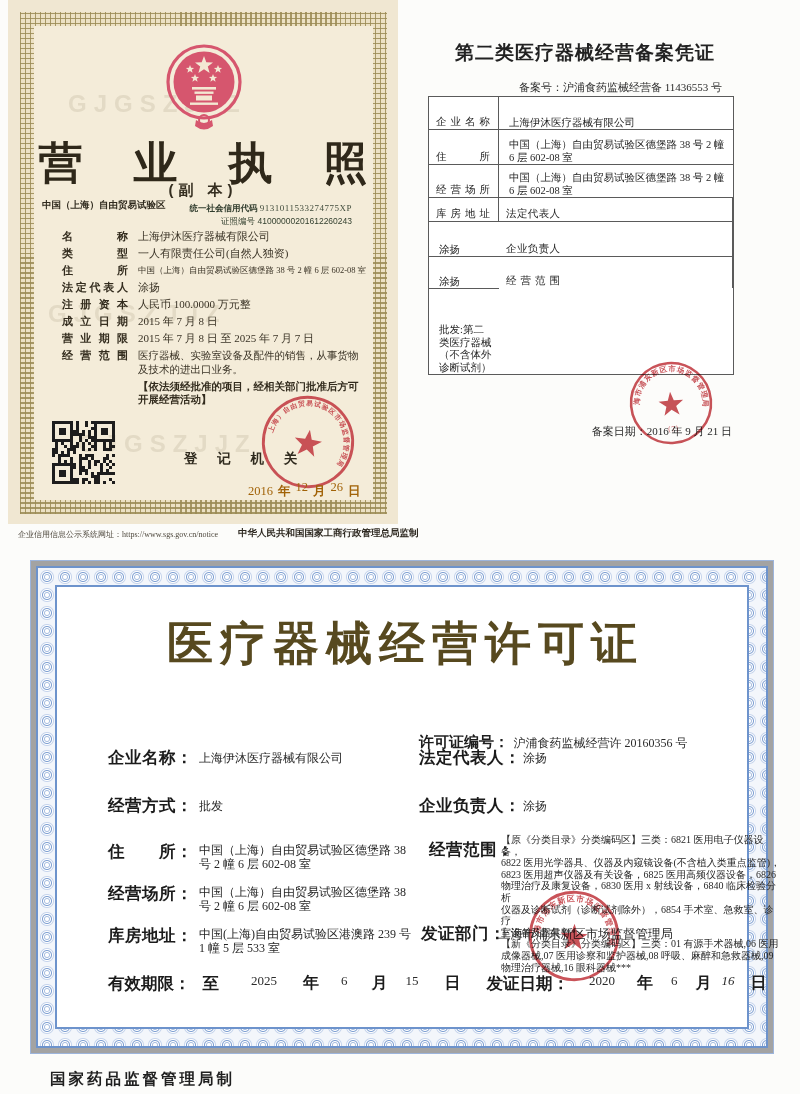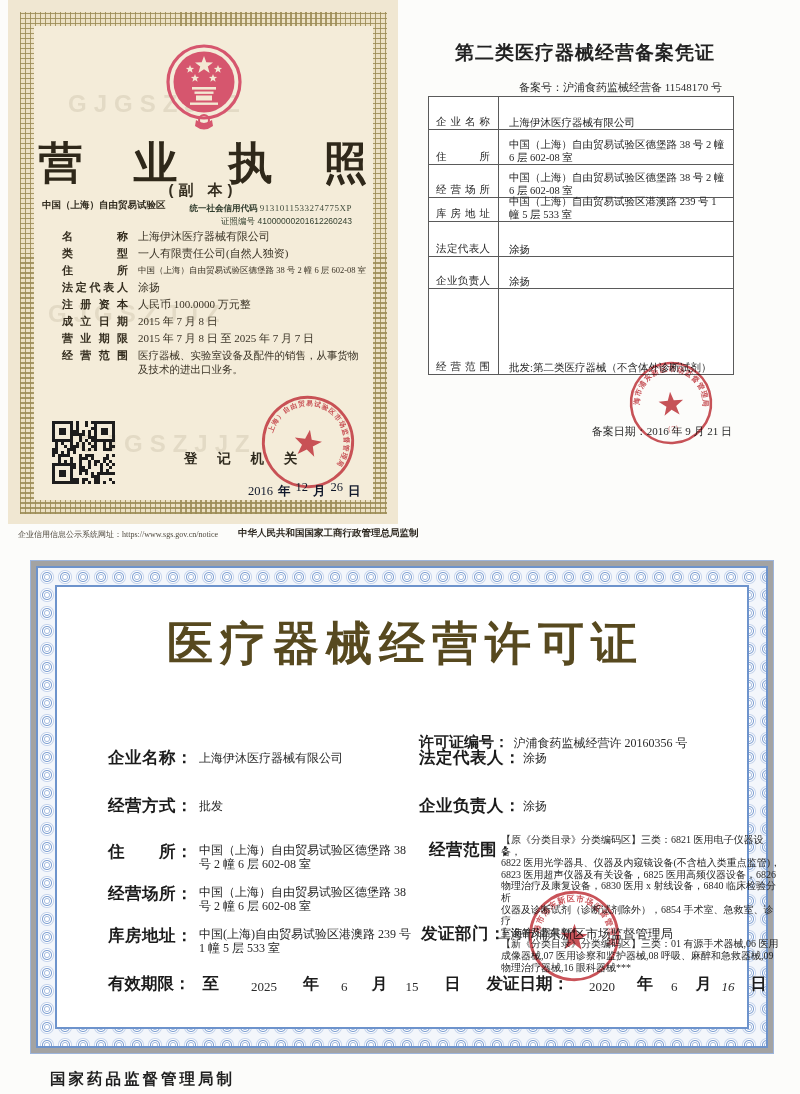--- a/index.html
+++ b/index.html
@@ -32,21 +32,21 @@
   .jlabel{display:inline-block;width:66px;flex:0 0 66px;text-align:justify;text-align-last:justify;
     font-family:"Liberation Serif","DejaVu Serif",serif;font-weight:bold;color:#332c1e;}
   .lic-val{font-family:"Liberation Serif","DejaVu Serif",serif;color:#3a3326;}
   .lic-val.small{font-size:8.5px;line-height:13px;}
   .lic-val.scope{font-size:10.5px;width:226px;}
   .lic-note{font-family:"Liberation Serif","DejaVu Serif",serif;font-weight:bold;font-size:10.5px;
     margin-left:76px;width:228px;color:#332c1e;line-height:13px;margin-top:1px;}
   #qr-box{position:absolute;left:44px;top:421px;width:63px;height:63px;}
   .registrar{position:absolute;left:176px;top:450px;font-family:Liberation Sans, sans-serif;
     font-weight:bold;font-size:13.5px;letter-spacing:8px;color:#2f2a1e;}
-  .lic-date{position:absolute;left:240px;top:483px;font-size:12.5px;color:#0f172a;white-space:nowrap;}
+  .lic-date{position:absolute;left:240px;top:483px;font-size:12.5px;color:#a16207;white-space:nowrap;}
   .d-num{font-family:"Liberation Serif","DejaVu Serif",serif;}
   .d-unit{font-weight:bold;margin:0 5px;}
   .raise{position:relative;top:-4px;}
   .lic-foot-l{position:absolute;left:18px;top:529px;font-size:8px;color:#4d473c;}
   .lic-foot-r{position:absolute;left:238px;top:527px;font-size:9.5px;font-weight:bold;
     font-family:"Liberation Serif","DejaVu Serif",serif;color:#2c271f;}
 
   
   .seal{mix-blend-mode:multiply;opacity:.88;}
 
@@ -78,21 +78,21 @@
   .permit-title{position:absolute;left:0;top:52px;width:100%;text-align:center;
     font-weight:bold;font-size:46px;letter-spacing:7px;text-indent:7px;color:#57491f;}
   .permit-no{position:absolute;left:388px;top:172px;white-space:nowrap;}
   .permit-no .lab{font-weight:bold;font-size:15px;color:#1e1e1e;}
   .permit-no .val{font-family:"Liberation Serif","DejaVu Serif",serif;font-size:12px;color:#2b2b2b;}
   .p-lab{position:absolute;font-weight:bold;font-size:16.5px;letter-spacing:.5px;color:#1b1b1b;white-space:nowrap;}
   .p-val{position:absolute;font-family:"Liberation Serif","DejaVu Serif",serif;font-size:12px;
     color:#262626;line-height:13.5px;}
   .p-scope{position:absolute;left:470px;top:273px;width:280px;
     font-family:"Liberation Serif","DejaVu Serif",serif;font-size:10px;line-height:11.6px;color:#262626;}
-  .p-bottom{position:absolute;left:77px;top:412px;right:30px;display:flex;align-items:flex-end;white-space:nowrap;}
+  .p-bottom{position:absolute;left:77px;top:412px;right:30px;display:flex;align-items:flex-start;white-space:nowrap;}
   .pb-lab{font-weight:bold;font-size:16.5px;color:#1b1b1b;}
   .pb-num{font-family:"Liberation Serif","DejaVu Serif",serif;font-size:13px;color:#2b2b2b;}
   .pb-u{font-weight:bold;font-size:16px;color:#1b1b1b;}
   .permit-footer{position:absolute;left:50px;top:1069px;width:750px;
     font-weight:bold;font-size:15.5px;letter-spacing:3px;color:#1f1f1f;}
 </style>
 </head>
 <body>
 
 <div id="page">
@@ -161,20 +161,21 @@
           <span class="lic-val">2015 年 7 月 8 日</span>
         </div>
         <div class="lic-row">
           <span class="jlabel">营业期限</span>
           <span class="lic-val">2015 年 7 月 8 日  至  2025 年 7 月 7 日</span>
         </div>
         <div class="lic-row">
           <span class="jlabel">经营范围</span>
           <span class="lic-val scope">医疗器械、实验室设备及配件的销售，从事货物及技术的进出口业务。</span>
         </div>
+        <div class="lic-note">【依法须经批准的项目，经相关部门批准后方可开展经营活动】</div>
       </div>
 
       <div id="qr-box">
         <svg id="qr-svg" width="63" height="63" viewBox="0 0 63 63" fill="#1d1d1d">
             <rect x="24" y="0" width="3" height="3"></rect>
             <rect x="33" y="0" width="3" height="3"></rect>
             <rect x="39" y="0" width="3" height="3"></rect>
             <rect x="24" y="3" width="3" height="3"></rect>
             <rect x="33" y="3" width="3" height="3"></rect>
             <rect x="24" y="6" width="3" height="3"></rect>
@@ -326,39 +327,38 @@
       <div class="lic-date">
         <span class="d-num">2016</span><span class="d-unit">年</span><span class="d-num raise">12</span><span class="d-unit">月</span><span class="d-num raise">26</span><span class="d-unit">日</span>
       </div>
     </div>
   </div>
 
   <div class="lic-foot-l serif">企业信用信息公示系统网址：https://www.sgs.gov.cn/notice</div>
   <div class="lic-foot-r">中华人民共和国国家工商行政管理总局监制</div>
 
   <div class="filing-title">第二类医疗器械经营备案凭证</div>
-  <div class="filing-record">备案号：沪浦食药监械经营备 11548170 号</div>
+  <div class="filing-record">备案号：沪浦食药监械经营备 11436553 号</div>
 
   <div id="filing-table">
     <div class="cell lab r0">
         <span>企业名称</span>
       </div>
     <div class="cell val r0">上海伊沐医疗器械有限公司</div>
     <div class="cell lab">
         <span>住所</span>
       </div>
     <div class="cell val">中国（上海）自由贸易试验区德堡路 38 号 2 幢 6 层 602-08 室</div>
     <div class="cell lab">
         <span>经营场所</span>
       </div>
     <div class="cell val">中国（上海）自由贸易试验区德堡路 38 号 2 幢 6 层 602-08 室</div>
     <div class="cell lab">
         <span>库房地址</span>
       </div>
-    <div class="cell val">中国（上海）自由贸易试验区港澳路 239 号 1 幢 5 层 533 室</div>
     <div class="cell lab">
         <span>法定代表人</span>
       </div>
     <div class="cell val">涂扬</div>
     <div class="cell lab">
         <span>企业负责人</span>
       </div>
     <div class="cell val">涂扬</div>
     <div class="cell lab">
         <span>经营范围</span>

